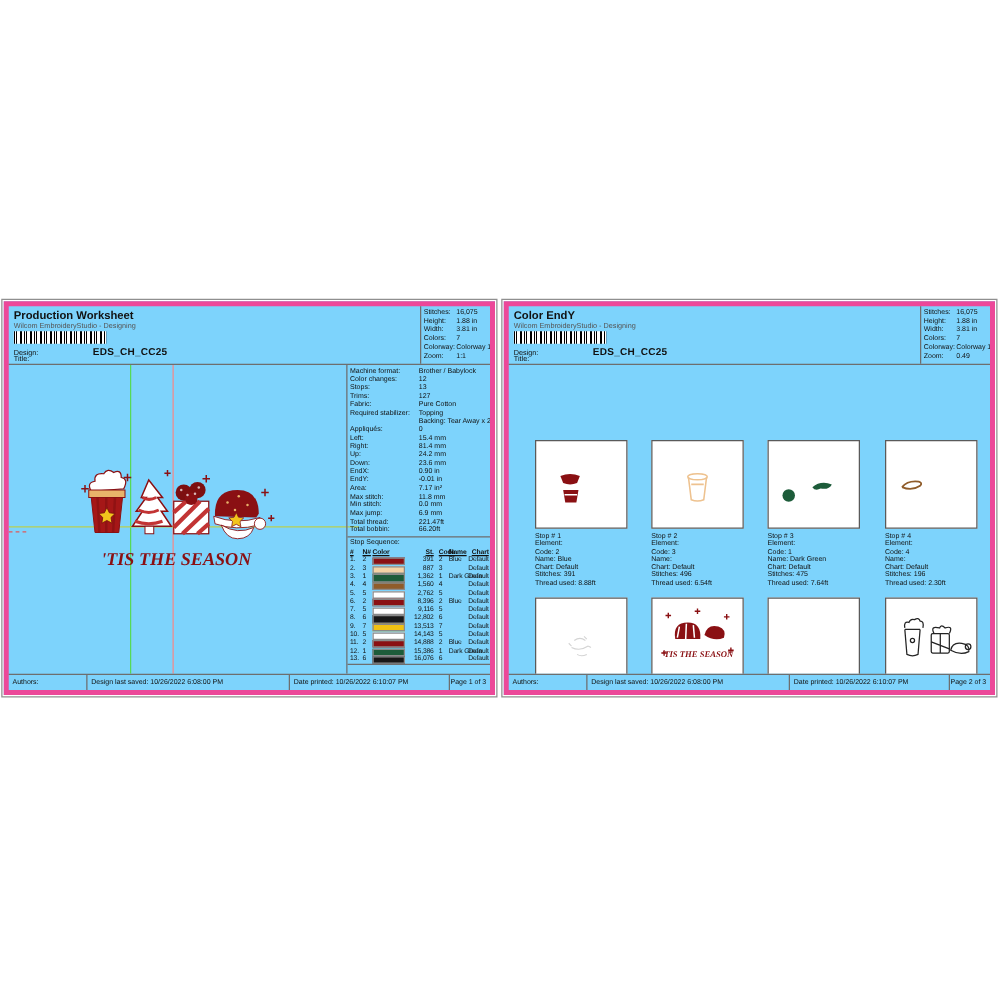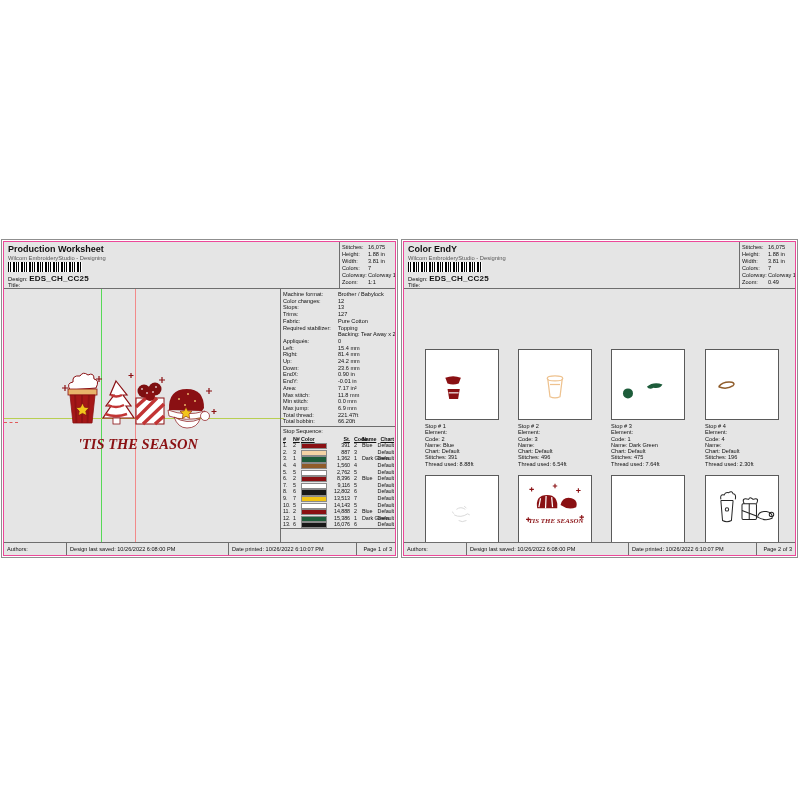--- a/index.html
+++ b/index.html
@@ -1,27 +1,27 @@
 <!DOCTYPE html>
 <html><head>
 <meta charset="utf-8">
 <style>
   html,body{margin:0;padding:0;background:#fff;}
   .canvas{position:relative;width:800px;height:800px;background:#ffffff;overflow:hidden;
           font-family:"Liberation Sans",sans-serif;color:#111;}
   .page{position:absolute;top:239px;width:395px;height:317px;background:#fff;border:1px solid #8f8f8f;}
-  .inner{position:absolute;inset:1px;border:1px solid #ec4899;background:#e5e5e5;}
+  .inner{position:absolute;inset:1px;border:4px solid #ec4899;background:#7dd3fc;}
   
   .hdr{position:absolute;top:0;left:0;right:0;height:46px;border-bottom:1px solid #6e6e6e;}
   .ptitle{position:absolute;left:4px;top:2px;font-size:9px;font-weight:bold;white-space:nowrap;}
   .psub{position:absolute;left:4px;top:13px;font-size:5.8px;color:#555;white-space:nowrap;}
   .barcode{position:absolute;left:4px;top:20px;width:74px;height:10px;
     background:repeating-linear-gradient(90deg,#000 0 1px,#fff 1px 2px,#000 2px 3px,#fff 3px 5px,#000 5px 7px,#fff 7px 8px);}
   .dline{position:absolute;left:4px;top:32px;font-size:5.8px;white-space:nowrap;}
-  .dline b{font-size:8px;letter-spacing:.2px;}
+  .dline b{font-size:8px;letter-spacing:.2px;margin-left:42px;}
   .tlab{position:absolute;left:4px;top:40px;font-size:5.8px;}
   .stats{position:absolute;top:0;right:0;bottom:0;width:53px;border-left:1px solid #6e6e6e;
          padding:2px 0 0 2px;font-size:5.6px;line-height:7px;}
   .srow{display:flex;white-space:nowrap;}
   .sl{width:26px;flex:none;}
   .sv{flex:1;overflow:hidden;}
   
   .pbody{position:absolute;top:47px;left:0;right:0;bottom:13px;overflow:hidden;}
   .panel{position:absolute;top:0;right:0;bottom:0;width:114px;border-left:1px solid #6e6e6e;font-size:5.6px;}
   .details{padding-top:2px;}

